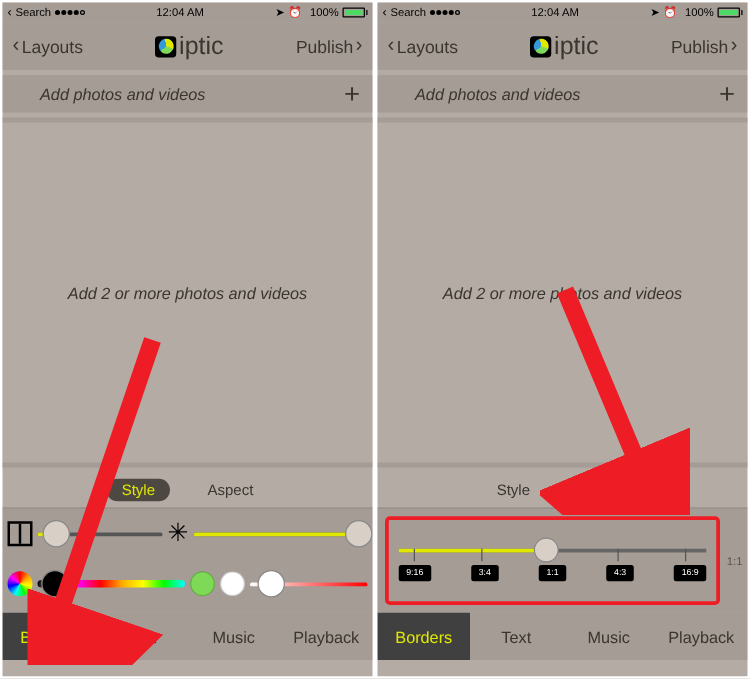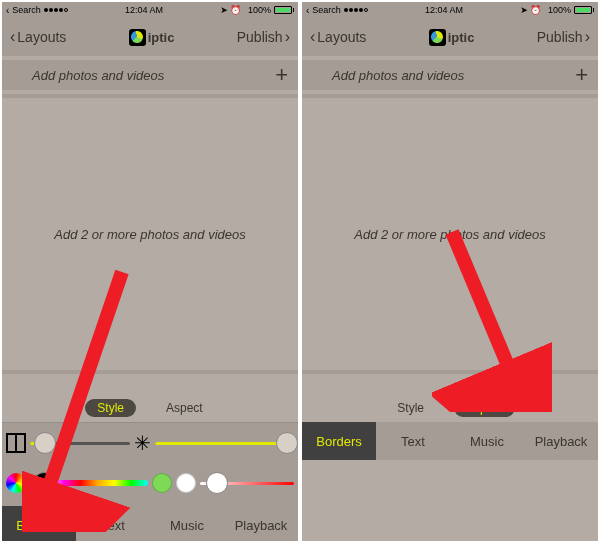--- a/index.html
+++ b/index.html
@@ -23,28 +23,28 @@
   .dots i.e{background:transparent;border:0.5px solid #000}
   .back-caret{font-size:10px}
   .batt{display:inline-flex;align-items:center}
   .batt .body{width:18px;height:8px;border:1px solid #000;border-radius:1px;position:relative}
   .batt .fill{position:absolute;left:1px;top:1px;bottom:1px;width:14px;background:#4cd964}
   .batt .tip{width:1px;height:4px;background:#000;margin-left:1px}
   
   .nav{height:38px;background:var(--topbar);display:flex;align-items:center;justify-content:space-between;padding:0 8px;font-size:14px;color:var(--text)}
   .nav .side{display:flex;align-items:center;gap:2px}
   .chev{font-size:16px;line-height:1}
-  .logo{display:flex;align-items:center;font-weight:700;font-size:13px;color:var(--text)}
+  .logo{display:flex;align-items:center;font-weight:400;font-size:20px;color:var(--text)}
   .logo .d{width:17px;height:17px;border-radius:3px;background:#000;display:flex;align-items:center;justify-content:center;margin-right:2px;overflow:hidden;position:relative}
   .logo .d::before{content:"";position:absolute;width:12px;height:12px;border-radius:50%;background:conic-gradient(#e1e800 0 120deg,#7ed957 120deg 240deg,#3498db 240deg 360deg);transform:rotate(-10deg)}
   
   .strip{background:var(--topbar);height:30px;display:flex;align-items:center;justify-content:space-between;padding:0 10px 0 30px;font-size:13px;font-style:italic;color:var(--text);margin-top:4px}
   .strip .plus{font-size:22px;font-style:normal;font-weight:200}
   
-  .canvas{background:var(--bg);height:280px;display:flex;align-items:center;justify-content:center;font-style:italic;color:var(--text);font-size:13px;margin-top:4px;margin-bottom:20px;border-top:4px solid #a59c96;border-bottom:4px solid #a59c96;position:relative}
+  .canvas{background:var(--bg);height:280px;display:flex;align-items:center;justify-content:center;font-style:italic;color:var(--text);font-size:13px;margin-top:4px;margin-bottom:4px;border-top:4px solid #a59c96;border-bottom:4px solid #a59c96;position:relative}
   
   .pillrow{height:28px;display:flex;align-items:center;justify-content:center;gap:18px;font-size:12px}
   .pill{padding:2px 12px;border-radius:11px}
   .pill.on{background:#4d4842;color:var(--yellow)}
   .pill.off{color:var(--text)}
   
   .ctrls{height:84px;position:relative;background:var(--topbar);border-top:1px solid #968e88}
   
   .sliderRow{display:flex;align-items:center;height:40px;padding:0 4px;gap:4px}
   .grid-ic{width:20px;height:20px;border:2px solid #000;position:relative;flex:none}
@@ -233,20 +233,41 @@
 
     <div class="canvas">
       <span>Add 2 or more photos and videos</span>
     </div>
 
     <div class="pillrow">
       <span class="pill off">Style</span>
       <span class="pill on">Aspect</span>
     </div>
 
+    <div class="ctrls">
+      <div class="aspectBox">
+        <div class="aspectTrack">
+          <div class="lf"></div>
+          <span class="tick" style="left:5%"></span>
+          <span class="tick" style="left:27%"></span>
+          <span class="tick" style="left:49%"></span>
+          <span class="tick" style="left:71%"></span>
+          <span class="tick" style="left:93%"></span>
+          <div class="th"></div>
+        </div>
+        <div class="ratioRow">
+          <span class="ratio">9:16</span>
+          <span class="ratio">3:4</span>
+          <span class="ratio">1:1</span>
+          <span class="ratio">4:3</span>
+          <span class="ratio">16:9</span>
+        </div>
+      </div>
+      <span class="oneone">1:1</span>
+    </div>
 
     <div class="tabs">
       <div class="tab active">Borders</div>
       <div class="tab">Text</div>
       <div class="tab">Music</div>
       <div class="tab">Playback</div>
     </div>
 
     <div class="arrow" style="left:130px;top:220px">
       <svg width="120" height="190">

